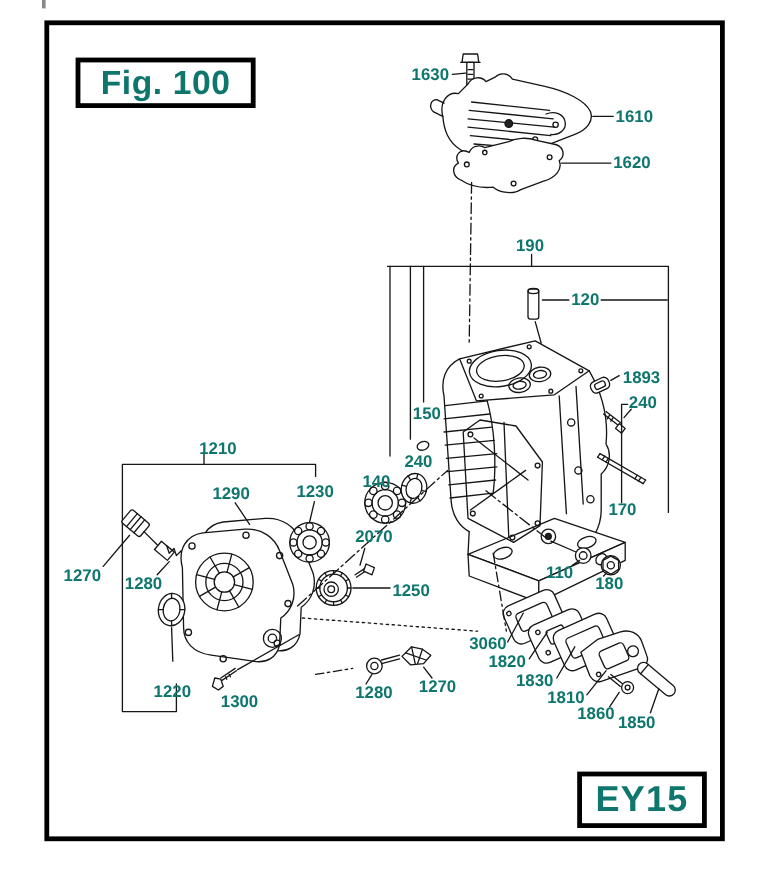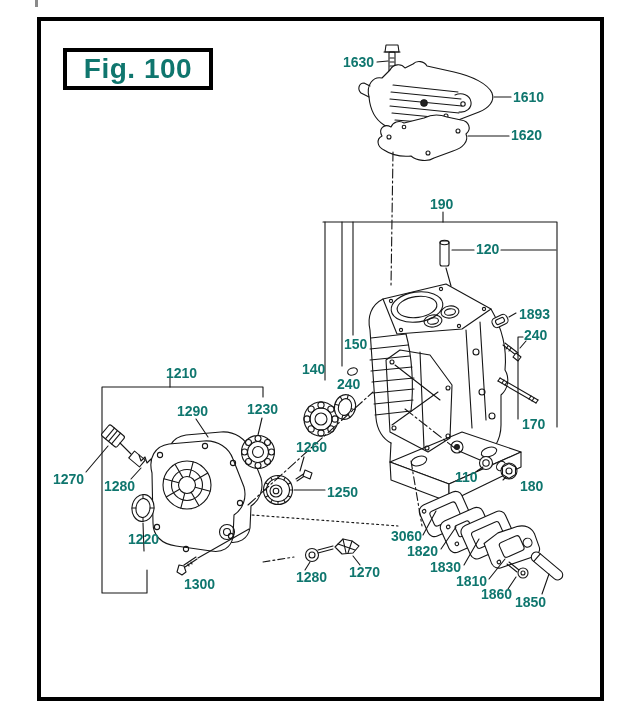--- a/index.html
+++ b/index.html
@@ -369,42 +369,45 @@
       </g>
     </g>
   </svg>
 
   <div class="page-border"></div>
   <div class="scan-tick"></div>
 
   <div class="fig-box">
     <span>Fig. 100</span>
   </div>
+  <div class="model-box">
+    <span>EY15</span>
+  </div>
 
   <div class="co" style="left:343px;top:55px">1630</div>
   <div class="co" style="left:513px;top:90px">1610</div>
   <div class="co" style="left:511px;top:128px">1620</div>
   <div class="co" style="left:430px;top:197px">190</div>
   <div class="co" style="left:476px;top:242px">120</div>
   <div class="co" style="left:519px;top:307px">1893</div>
   <div class="co" style="left:524px;top:328px">240</div>
   <div class="co" style="left:344px;top:337px">150</div>
   <div class="co" style="left:337px;top:377px">240</div>
-  <div class="co" style="left:302px;top:362px">140</div>
-  <div class="co" style="left:522px;top:417px">170</div>
+  <div class="co" style="left:302px;top:394px">140</div>
+  <div class="co" style="left:507px;top:417px">170</div>
   <div class="co" style="left:455px;top:470px">110</div>
-  <div class="co" style="left:520px;top:479px">180</div>
+  <div class="co" style="left:496px;top:479px">180</div>
   <div class="co" style="left:166px;top:366px">1210</div>
   <div class="co" style="left:177px;top:404px">1290</div>
   <div class="co" style="left:247px;top:402px">1230</div>
-  <div class="co" style="left:296px;top:440px">1260</div>
+  <div class="co" style="left:296px;top:440px">2070</div>
   <div class="co" style="left:327px;top:485px">1250</div>
   <div class="co" style="left:53px;top:472px">1270</div>
   <div class="co" style="left:104px;top:479px">1280</div>
-  <div class="co" style="left:128px;top:532px">1220</div>
+  <div class="co" style="left:128px;top:569px">1220</div>
   <div class="co" style="left:184px;top:577px">1300</div>
   <div class="co" style="left:296px;top:570px">1280</div>
   <div class="co" style="left:349px;top:565px">1270</div>
   <div class="co" style="left:391px;top:529px">3060</div>
   <div class="co" style="left:407px;top:544px">1820</div>
   <div class="co" style="left:430px;top:560px">1830</div>
   <div class="co" style="left:456px;top:574px">1810</div>
   <div class="co" style="left:481px;top:587px">1860</div>
   <div class="co" style="left:515px;top:595px">1850</div>
 

